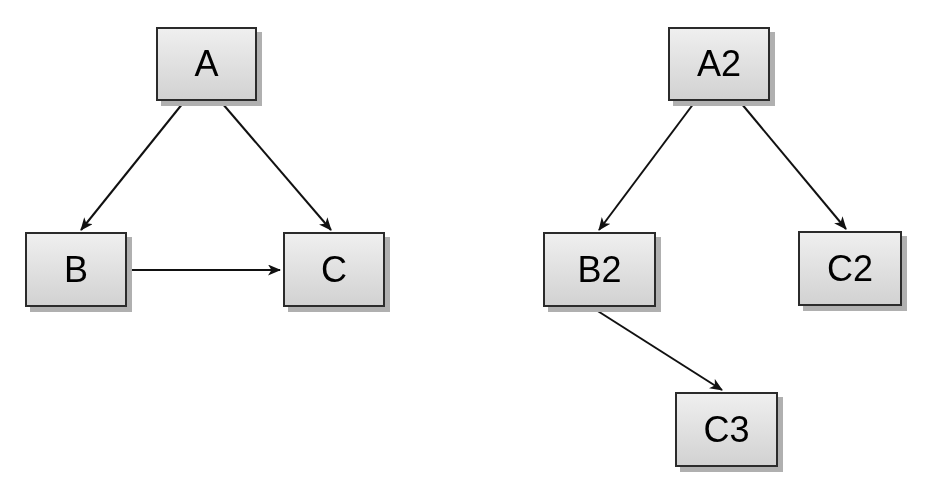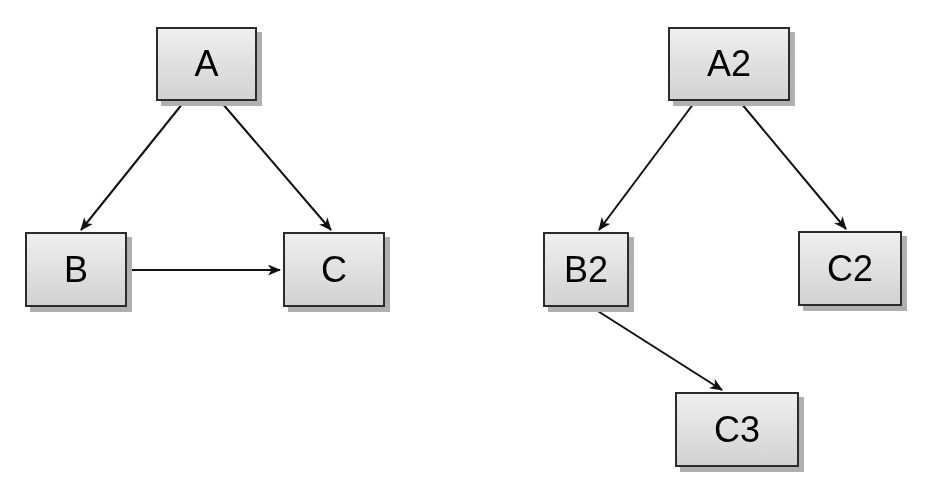--- a/index.html
+++ b/index.html
@@ -59,26 +59,26 @@
   <div id="node-layer">
       <div class="node" style="left: 156px; top: 27px; width: 101px; height: 74px; border: 2px solid rgb(43, 43, 43); background: linear-gradient(rgb(239, 239, 239) 0%, rgb(210, 210, 210) 100%); box-shadow: rgb(176, 176, 176) 5px 5px 0px 0px; color: rgb(0, 0, 0);">
         <span class="node-label">A</span>
       </div>
       <div class="node" style="left: 25px; top: 232px; width: 102px; height: 75px; border: 2px solid rgb(43, 43, 43); background: linear-gradient(rgb(239, 239, 239) 0%, rgb(210, 210, 210) 100%); box-shadow: rgb(176, 176, 176) 5px 5px 0px 0px; color: rgb(0, 0, 0);">
         <span class="node-label">B</span>
       </div>
       <div class="node" style="left: 283px; top: 232px; width: 102px; height: 75px; border: 2px solid rgb(43, 43, 43); background: linear-gradient(rgb(239, 239, 239) 0%, rgb(210, 210, 210) 100%); box-shadow: rgb(176, 176, 176) 5px 5px 0px 0px; color: rgb(0, 0, 0);">
         <span class="node-label">C</span>
       </div>
-      <div class="node" style="left: 668px; top: 27px; width: 122px; height: 74px; border: 2px solid rgb(43, 43, 43); background: linear-gradient(rgb(239, 239, 239) 0%, rgb(210, 210, 210) 100%); box-shadow: rgb(176, 176, 176) 5px 5px 0px 0px; color: rgb(0, 0, 0);">
+      <div class="node" style="left: 668px; top: 27px; width: 102px; height: 74px; border: 2px solid rgb(43, 43, 43); background: linear-gradient(rgb(239, 239, 239) 0%, rgb(210, 210, 210) 100%); box-shadow: rgb(176, 176, 176) 5px 5px 0px 0px; color: rgb(0, 0, 0);">
         <span class="node-label">A2</span>
       </div>
-      <div class="node" style="left: 543px; top: 232px; width: 86px; height: 75px; border: 2px solid rgb(43, 43, 43); background: linear-gradient(rgb(239, 239, 239) 0%, rgb(210, 210, 210) 100%); box-shadow: rgb(176, 176, 176) 5px 5px 0px 0px; color: rgb(0, 0, 0);">
+      <div class="node" style="left: 543px; top: 232px; width: 113px; height: 75px; border: 2px solid rgb(43, 43, 43); background: linear-gradient(rgb(239, 239, 239) 0%, rgb(210, 210, 210) 100%); box-shadow: rgb(176, 176, 176) 5px 5px 0px 0px; color: rgb(0, 0, 0);">
         <span class="node-label">B2</span>
       </div>
       <div class="node" style="left: 798px; top: 231px; width: 104px; height: 75px; border: 2px solid rgb(43, 43, 43); background: linear-gradient(rgb(239, 239, 239) 0%, rgb(210, 210, 210) 100%); box-shadow: rgb(176, 176, 176) 5px 5px 0px 0px; color: rgb(0, 0, 0); text-align: center;">
         <span class="node-label">C2</span>
       </div>
-      <div class="node" style="left: 675px; top: 392px; width: 124px; height: 75px; border: 2px solid rgb(43, 43, 43); background: linear-gradient(rgb(239, 239, 239) 0%, rgb(210, 210, 210) 100%); box-shadow: rgb(176, 176, 176) 5px 5px 0px 0px; color: rgb(0, 0, 0);">
+      <div class="node" style="left: 675px; top: 392px; width: 103px; height: 75px; border: 2px solid rgb(43, 43, 43); background: linear-gradient(rgb(239, 239, 239) 0%, rgb(210, 210, 210) 100%); box-shadow: rgb(176, 176, 176) 5px 5px 0px 0px; color: rgb(0, 0, 0);">
         <span class="node-label">C3</span>
       </div>
     </div>
 </div>
 
 </body></html>

